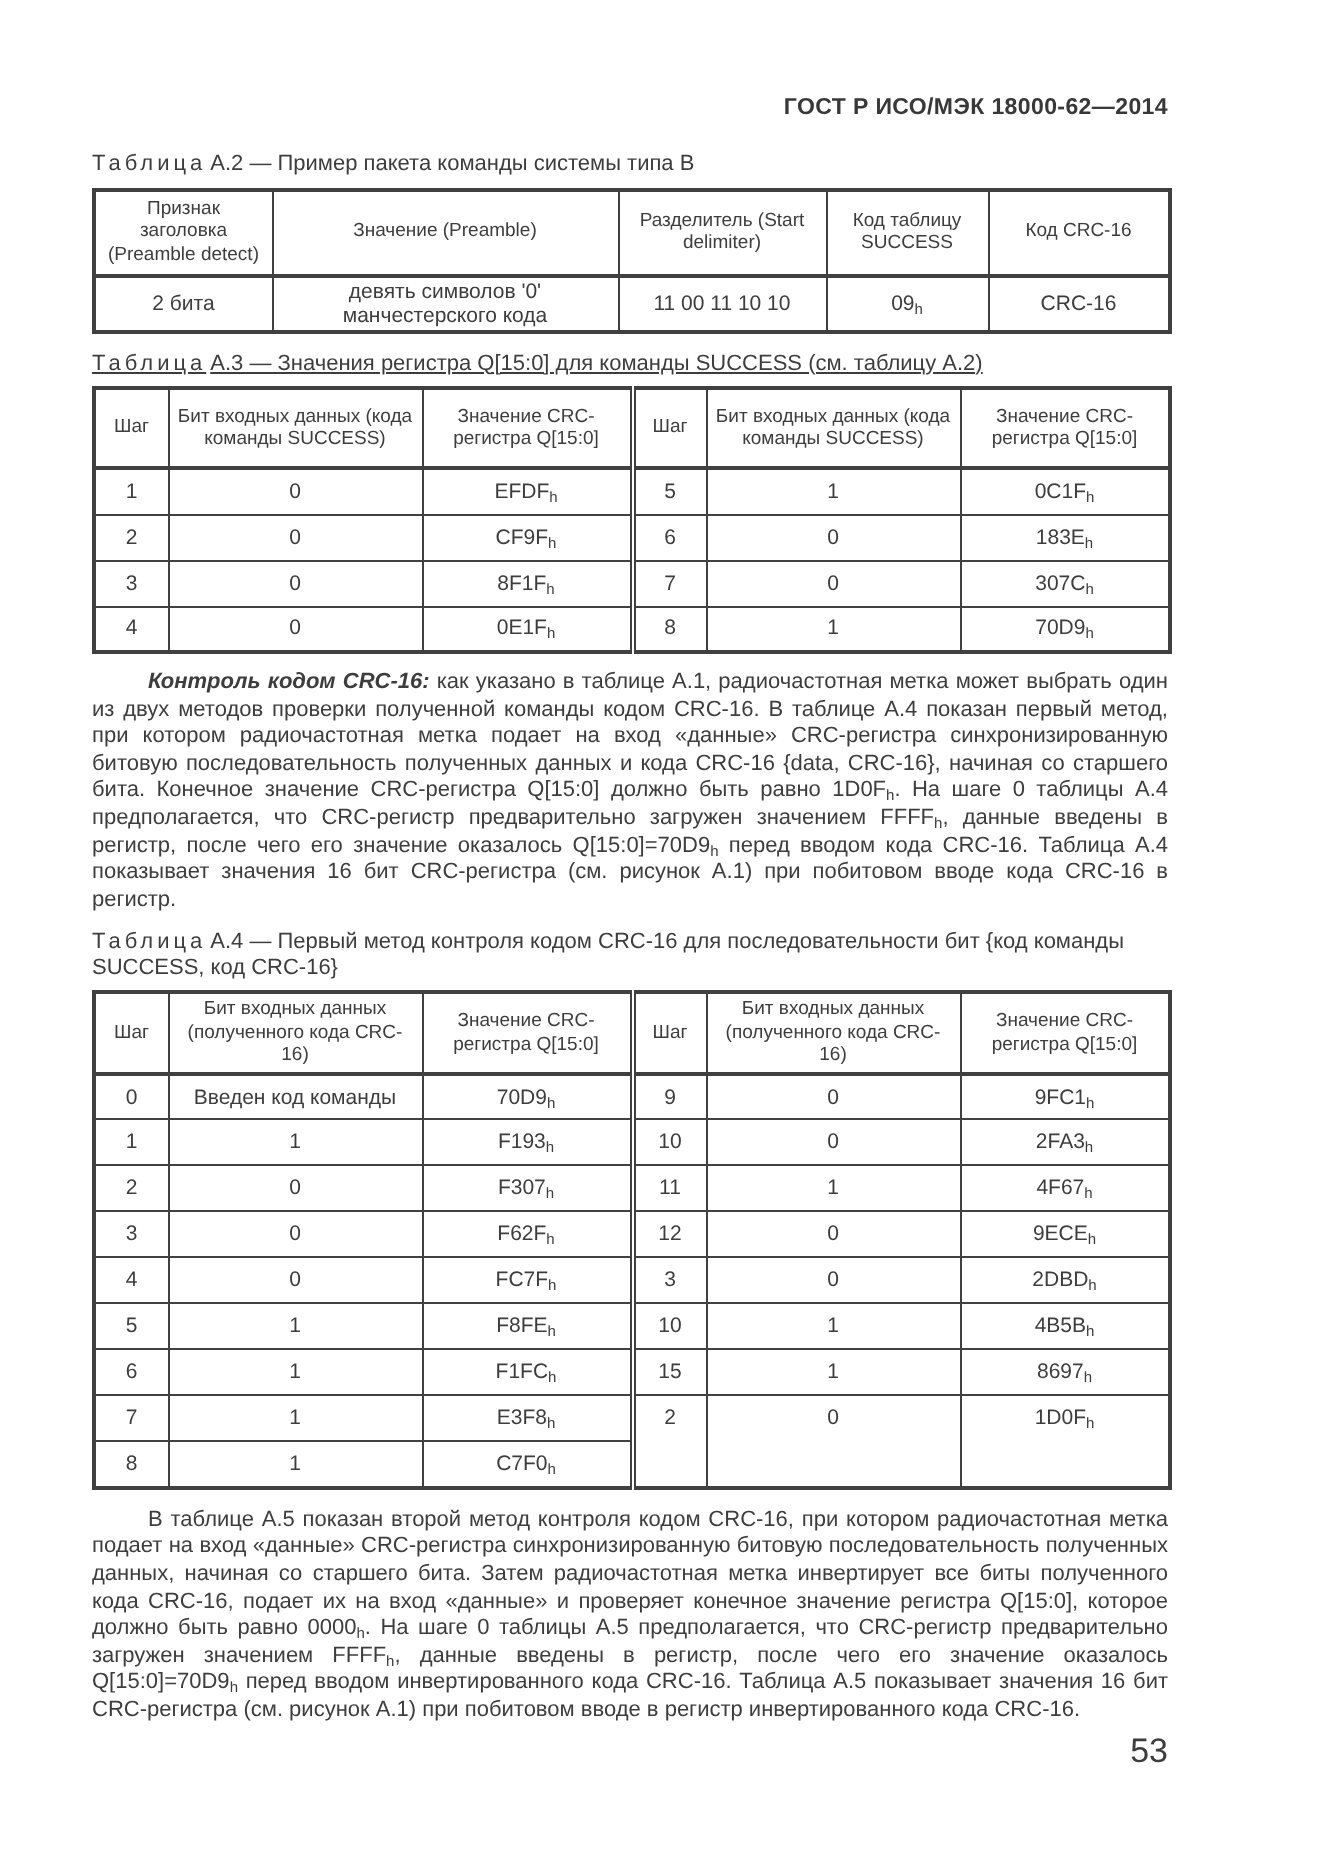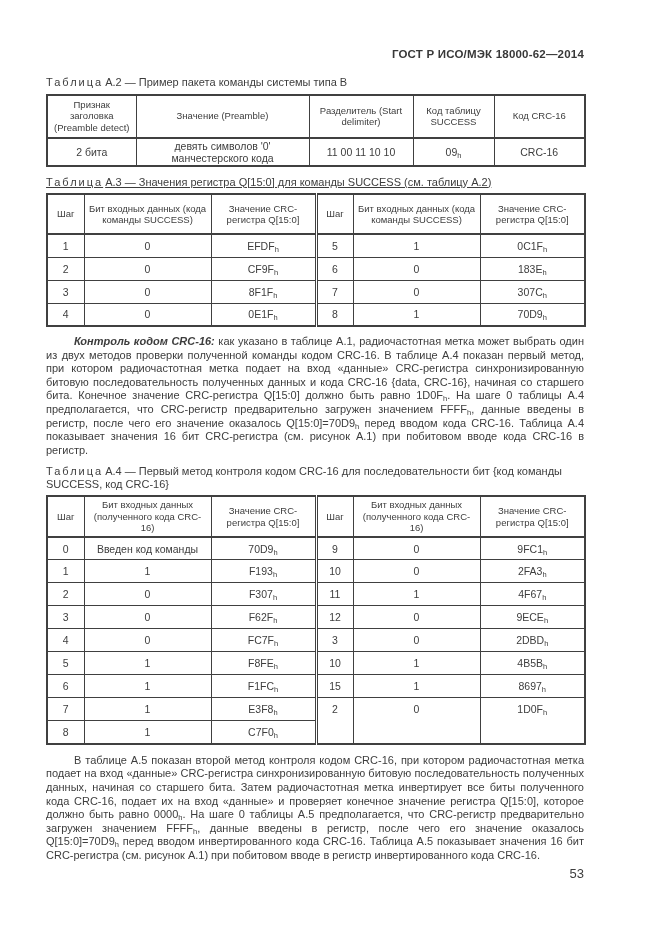--- a/index.html
+++ b/index.html
@@ -48,21 +48,21 @@
   .body-text {
     font-size: 11px; line-height: 13.6px; text-align: justify;
     text-indent: 28px; color: #3d3d3d;
   }
   .body-text .lead { font-weight: bold; font-style: italic; }
   .p1 { margin-bottom: 8px; }
   .p2 { margin-top: 5px; }
 
   sub { font-size: 7.5px; line-height: 0; vertical-align: -2px; }
 
-  .page-number { font-size: 13px; text-align: right; margin-top: 3px; }
+  .page-number { font-size: 17px; text-align: right; margin-top: 3px; }
 
   .cap-a3 { margin-top: 9px; text-decoration: underline; }
   .cap-a4 { margin-top: 0; }
 </style>
 </head>
 <body>
 
 <div class="content">
 
   <div class="doc-header">ГОСТ Р ИСО/МЭК 18000-62—2014</div>

